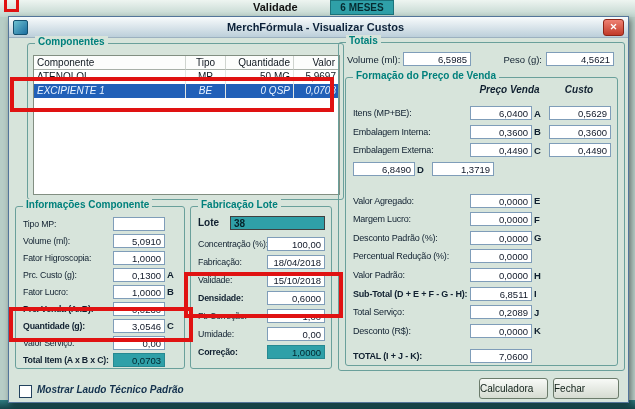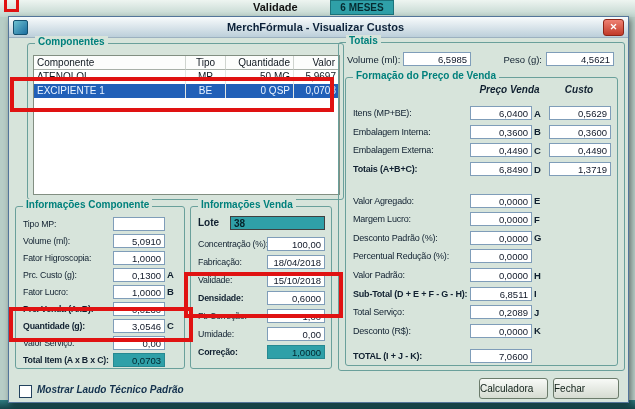--- a/index.html
+++ b/index.html
@@ -42,21 +42,21 @@
   
   .ctable { position:absolute; left:5px; top:11px; width:305px; height:138px;
             background:#fff; border:1px solid #828f82; overflow:hidden; }
   .crow { display:flex; height:14px; font-size:10px; color:#101820; }
   .ccell { box-sizing:border-box; padding:1px 3px; overflow:hidden; white-space:nowrap;
            border-right:1px solid #e2e6e2; }
   .crow.header .ccell { border-bottom:1px solid #a8b0a8; border-right:1px solid #cfd4cf;
                         background:#fcfdfc; }
   .cc0{width:152px;} .cc1{width:40px;text-align:center;} .cc2{width:68px;text-align:right;}
   .cc3{width:45px;text-align:right;border-right:none;}
-  .crow.selected { background:#2160b8; color:#eaf4ff; }
+  .crow.selected { background:#2160b8; color:#eaf4ff;font-style:italic; }
 
   
   .frow { display:flex; align-items:center; height:17px; }
   .lrow { display:flex; align-items:center; height:18px; }
   .flabel { flex:1; font-size:8.8px; letter-spacing:-0.2px; color:#102030;
             white-space:nowrap; overflow:hidden; }
   .fbox { box-sizing:border-box; width:52px; height:14px; line-height:12px; padding:1px 3px;
           background:#fff; border:1px solid #7f9db9; font-size:9.5px; text-align:right; color:#101828; }
   .fbox.w58 { width:58px; }
   .fletter { width:13px; padding-left:2px; font-size:9.5px; font-weight:bold; color:#102030; }
@@ -193,21 +193,21 @@
         <span class="fletter"></span>
       </div>
       <div class="frow">
         <span class="flabel b">Total Item (A x B x C):</span>
         <span class="fbox hl">0,0703</span>
         <span class="fletter"></span>
       </div>
     </div>
 
     <div class="group" style="left:181px;top:189px;width:142px;height:163px;padding:8px 6px 0 7px">
-      <span class="gtitle">Informações Venda</span>
+      <span class="gtitle">Fabricação Lote</span>
       <div class="loterow">
         <span class="lote-label">Lote</span>
         <span class="lote-box">38</span>
       </div>
       <div class="lrow">
         <span class="flabel">Concentração (%):</span>
         <span class="fbox w58">100,00</span>
       </div>
       <div class="lrow">
         <span class="flabel">Fabricação:</span>
@@ -274,21 +274,20 @@
           </div>
           <div class="trow">
             <span class="tlabel">Embalagem Externa:</span>
             <span class="tbox">0,4490</span>
             <span class="tletter">C</span>
             <span class="tcusto">
                 <span class="tbox">0,4490</span>
               </span>
           </div>
           <div class="trow">
-            <span class="tlabel b">Totais (A+B+C):</span>
             <span class="tbox hl">6,8490</span>
             <span class="tletter">D</span>
             <span class="tcusto">
                 <span class="tbox hl">1,3719</span>
               </span>
           </div>
 
           <div class="gap13"></div>
 
           <div class="trow">

